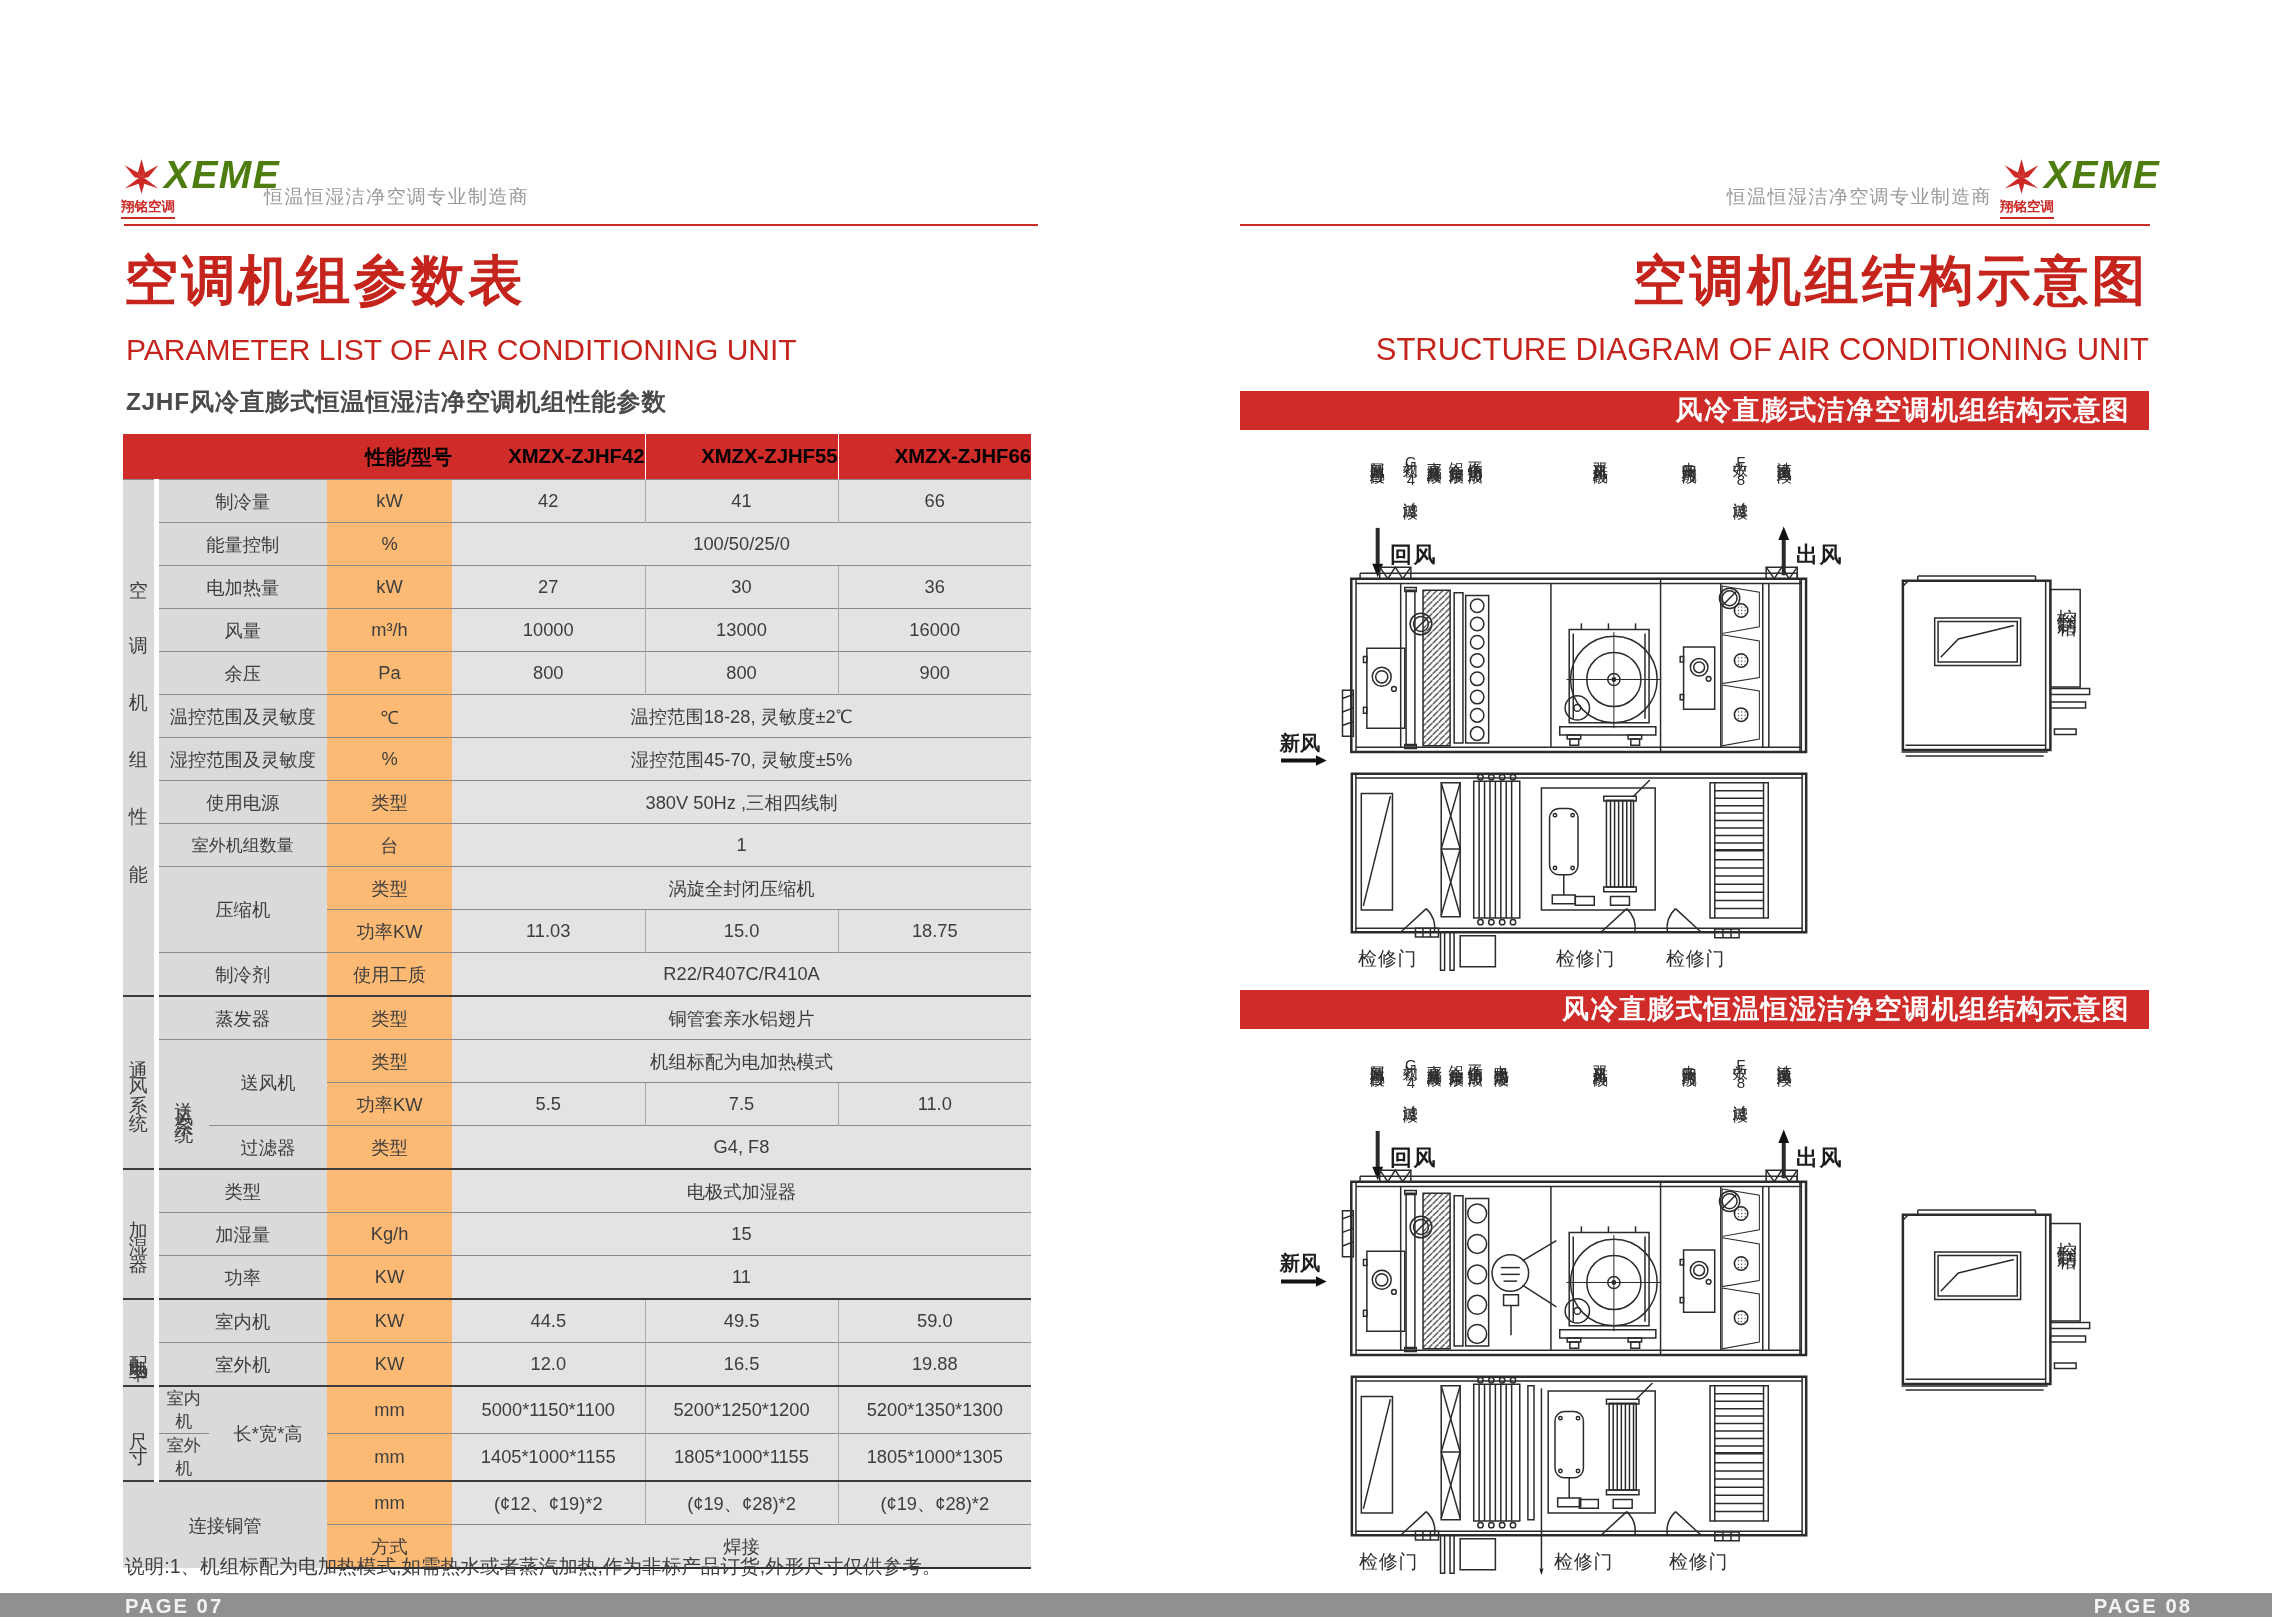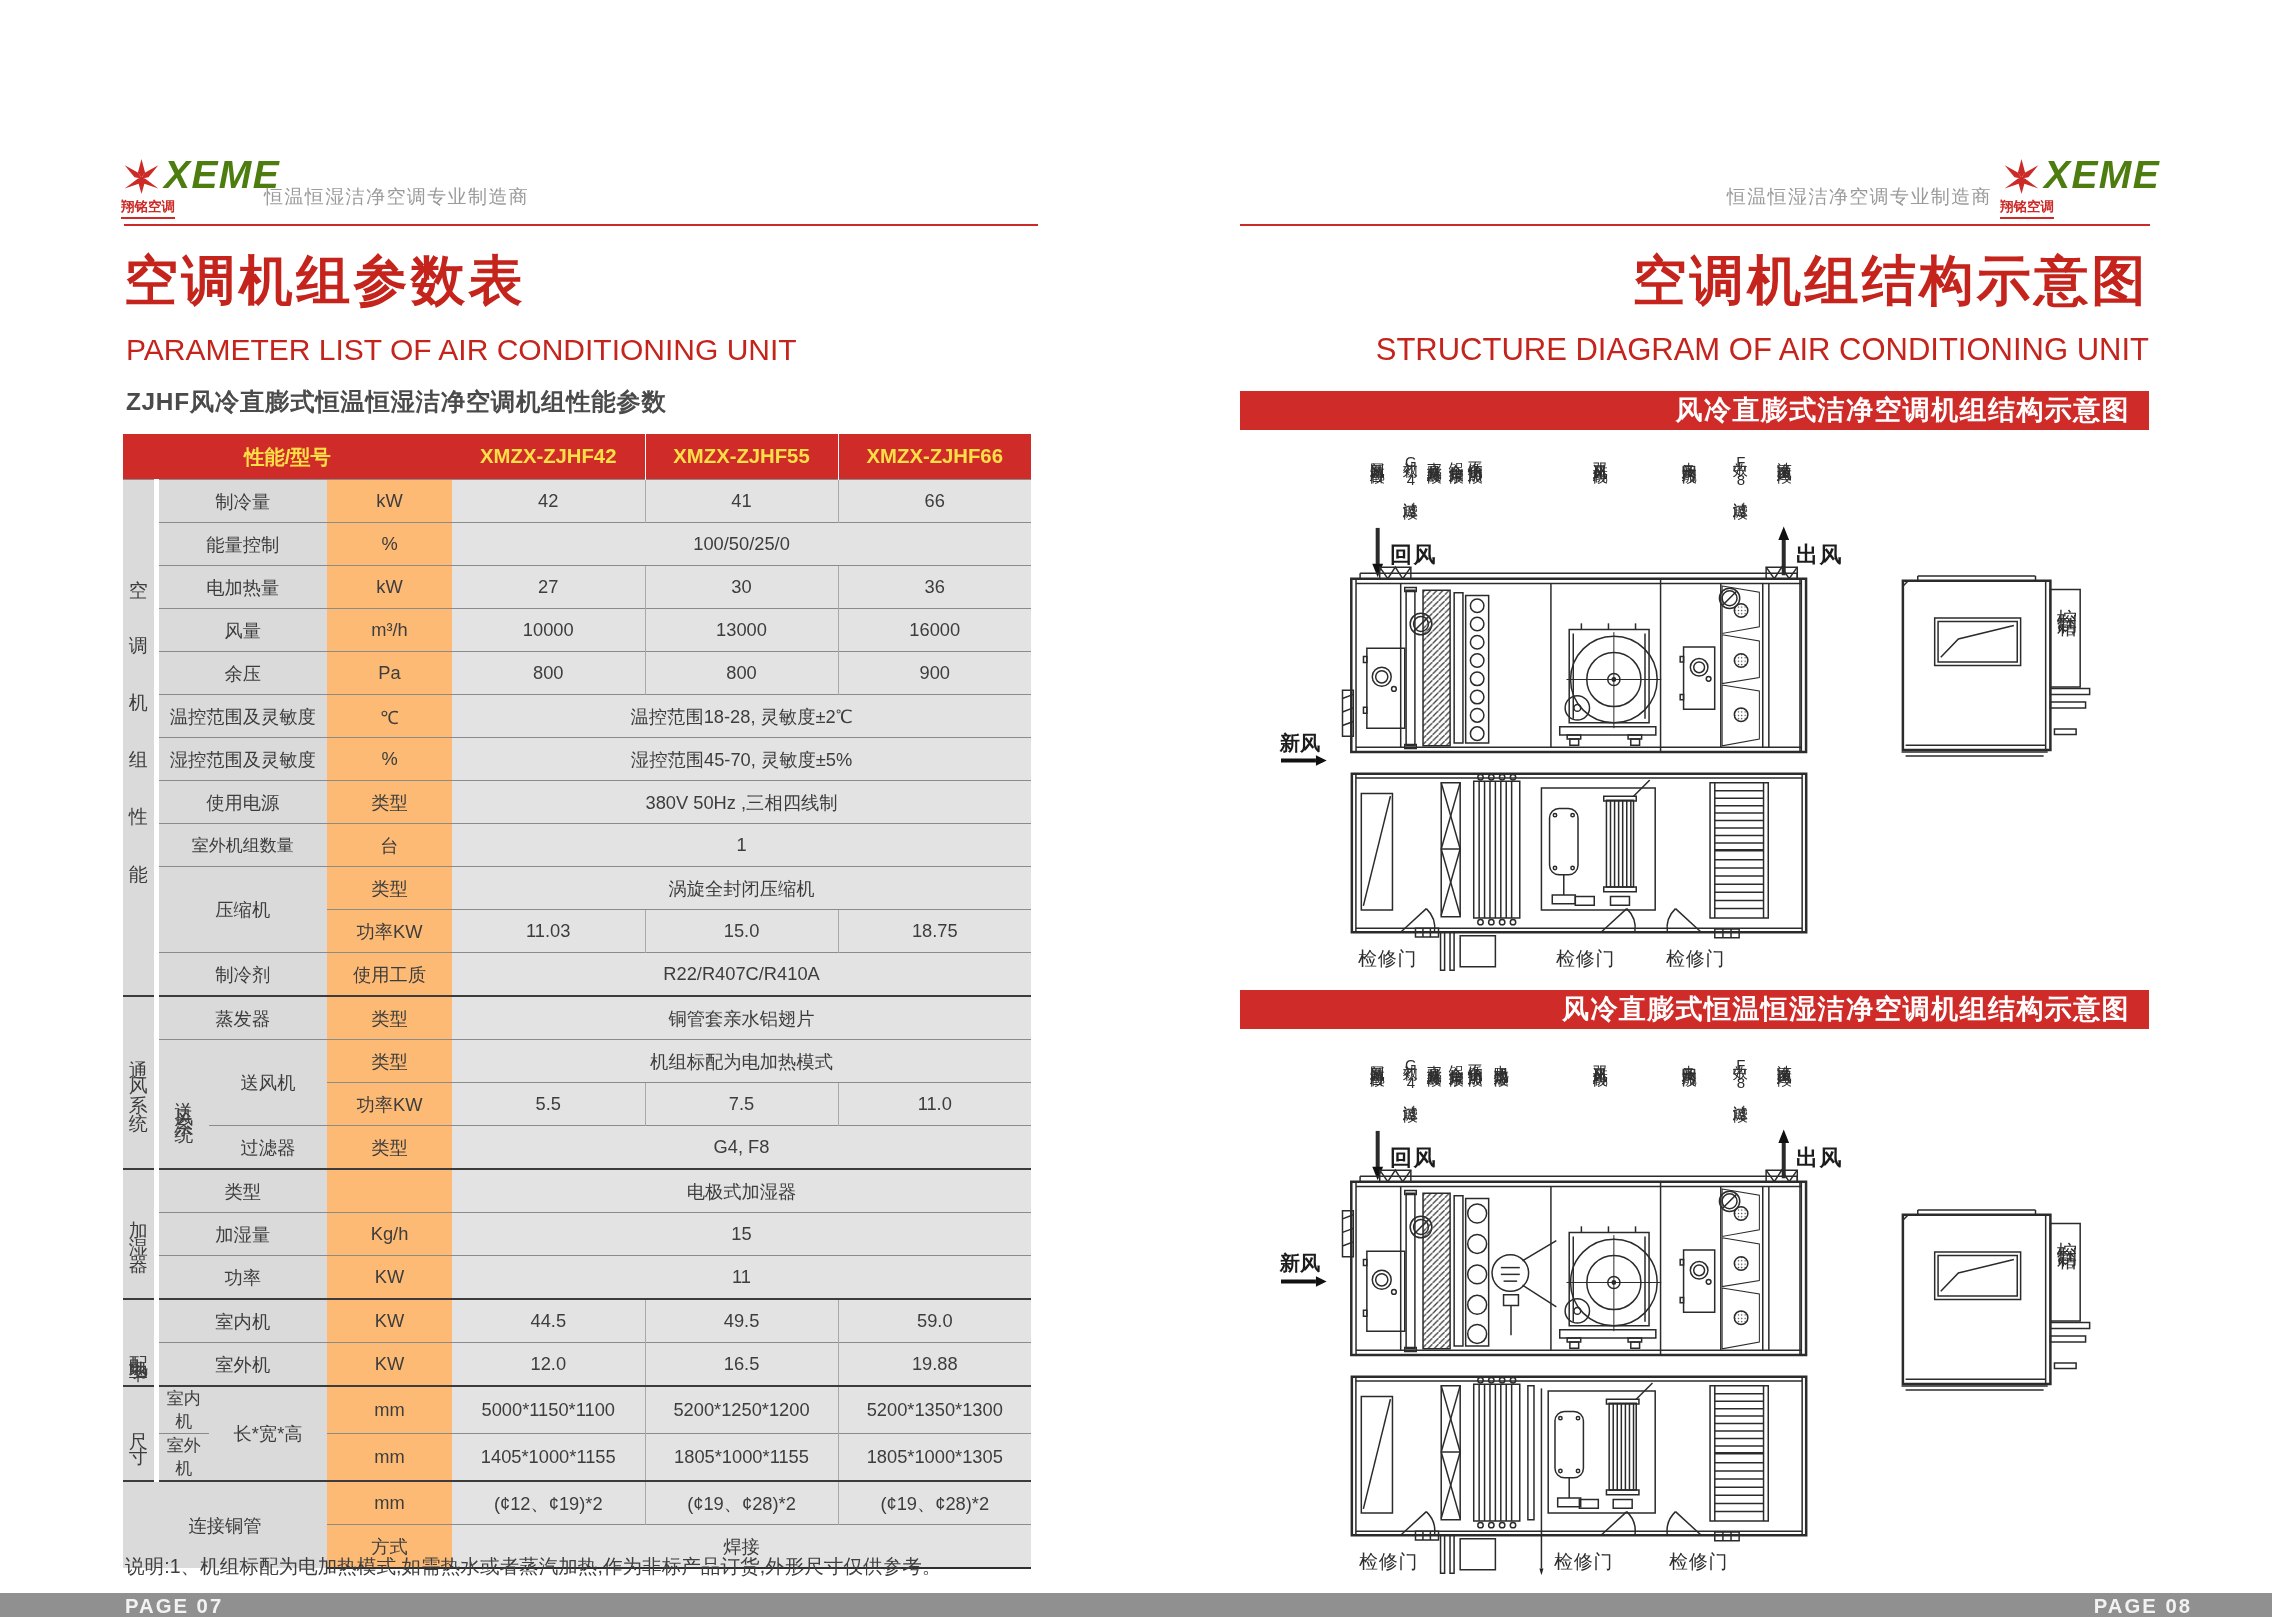--- a/index.html
+++ b/index.html
@@ -16,21 +16,21 @@
   
   .title-cn{font-size:54px;font-weight:bold;color:#c5241d;letter-spacing:3.4px;}
   .title-en{font-size:30px;color:#c5241d;letter-spacing:0px;}
   .subtitle-cn{font-size:24.4px;font-weight:bold;color:#4a4a4a;letter-spacing:0.7px;}
   .right-align{text-align:right;}
 
   
   table.spec{border-collapse:collapse;table-layout:fixed;width:908px;font-size:18.3px;color:#3d3d3d;}
   table.spec td,table.spec th{padding:0;text-align:center;vertical-align:middle;height:42px;
         border-top:1.4px solid #8b8b8b;overflow:hidden;}
-  table.spec tr.hd th{height:45px;background:#cf2b28;color:#fde047;font-size:20.3px;font-weight:bold;border-top:none;}
+  table.spec tr.hd th{height:45px;background:#cf2b28;color:#000000;font-size:20.3px;font-weight:bold;border-top:none;text-align:right;}
   table.spec tr.hd th.vl{border-left:1.4px solid rgba(255,255,255,.55);}
   td.cat{background:#dadada;border-right:5.4px solid #ffffff;}
   td.lab{background:#dadada;}
   td.unit{background:#fdba74;}
   td.data{background:#e3e3e3;}
   td.vl{border-left:1.4px solid #a8a8a8;}
   tr.sec td{border-top:2px solid #3c3c3c;}
   tr.last td{border-bottom:2.7px solid #2f2f2f;margin-top:24px;}
   .vtext{writing-mode:vertical-rl;text-orientation:upright;display:inline-block;font-size:19px;color:#3d3d3d;}
   .ls-perf{letter-spacing:57px;}

